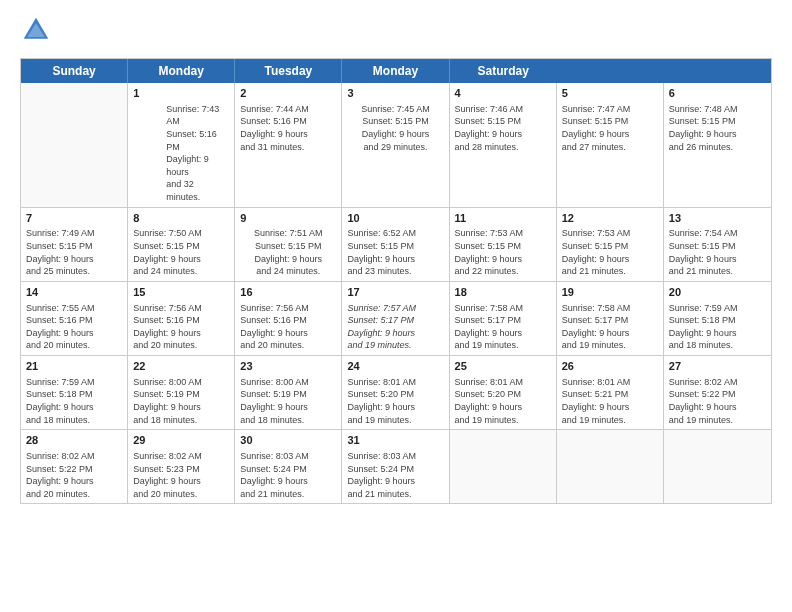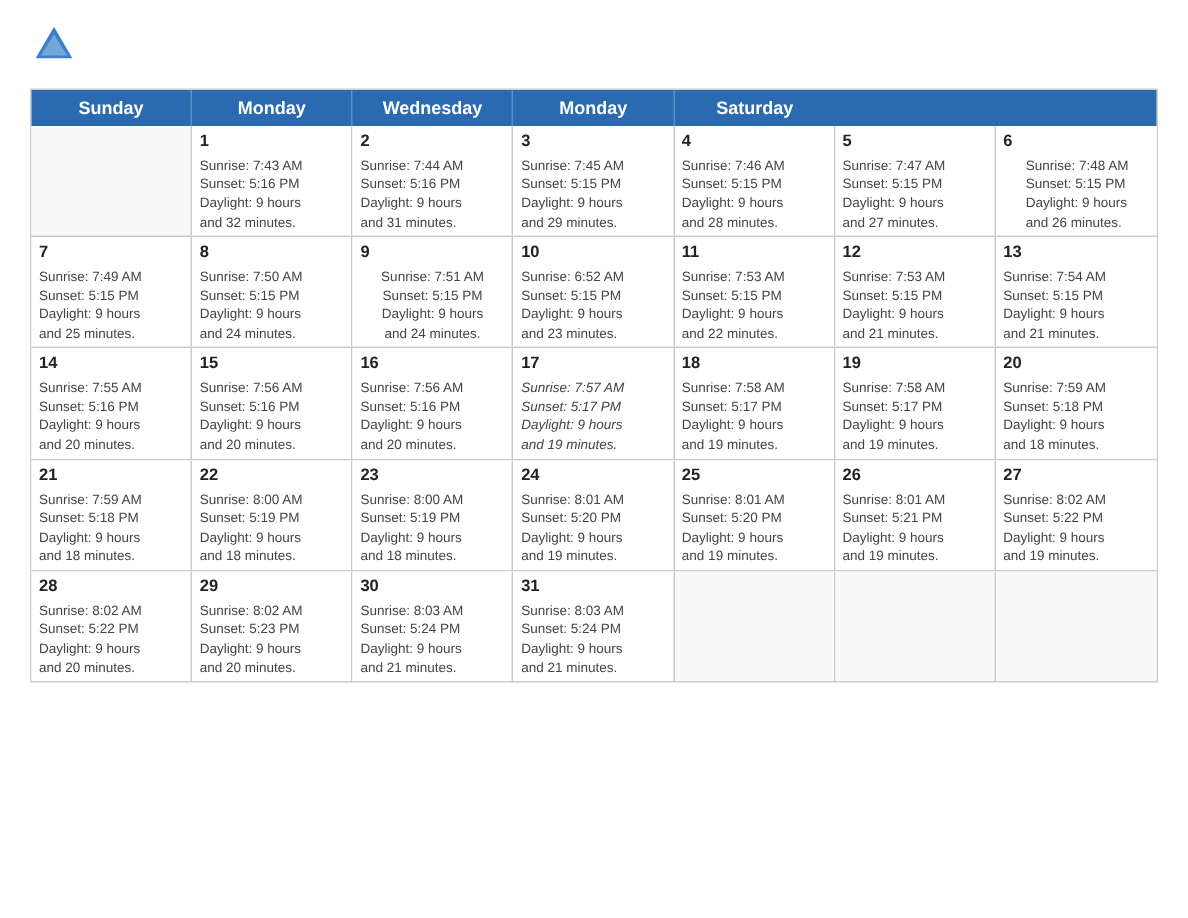--- a/index.html
+++ b/index.html
@@ -129,65 +129,65 @@
     <div class="title-block">
       <div class="month-title"></div>
       <div class="subtitle"></div>
     </div>
   </div>
 
   <div class="calendar">
     <div class="cal-header-row">
     <div class="cal-header-cell">Sunday</div>
         <div class="cal-header-cell">Monday</div>
-        <div class="cal-header-cell">Wednesday</div>
+        <div class="cal-header-cell">Tuesday</div>
         <div class="cal-header-cell">Monday</div>
         <div class="cal-header-cell">Saturday</div>
       </div>
     <div class="cal-body">
     <div class="cal-row">
           <div class="cal-cell empty"></div>
           <div class="cal-cell">
             <div class="day-num">1</div>
-            <div class="cell-info" style="white-space: pre-line;">Sunrise: 7:43 AM
+            <div class="cell-info" style="white-space: pre-line; margin-left: 33px;">Sunrise: 7:43 AM
 Sunset: 5:16 PM
 Daylight: 9 hours
 and 32 minutes.</div>
           </div>
           <div class="cal-cell">
             <div class="day-num">2</div>
             <div class="cell-info" style="white-space: pre-line;">Sunrise: 7:44 AM
 Sunset: 5:16 PM
 Daylight: 9 hours
 and 31 minutes.</div>
           </div>
           <div class="cal-cell">
             <div class="day-num">3</div>
-            <div class="cell-info" style="white-space: pre-line;">Sunrise: 7:45 AM
+            <div class="cell-info" style="white-space: pre-line; text-align: center;">Sunrise: 7:45 AM
 Sunset: 5:15 PM
 Daylight: 9 hours
 and 29 minutes.</div>
           </div>
           <div class="cal-cell">
             <div class="day-num">4</div>
             <div class="cell-info" style="white-space: pre-line;">Sunrise: 7:46 AM
 Sunset: 5:15 PM
 Daylight: 9 hours
 and 28 minutes.</div>
           </div>
           <div class="cal-cell">
             <div class="day-num">5</div>
             <div class="cell-info" style="white-space: pre-line;">Sunrise: 7:47 AM
 Sunset: 5:15 PM
 Daylight: 9 hours
 and 27 minutes.</div>
           </div>
           <div class="cal-cell">
             <div class="day-num">6</div>
-            <div class="cell-info" style="white-space: pre-line; margin-left: 15px;">Sunrise: 7:48 AM
+            <div class="cell-info" style="white-space: pre-line;">Sunrise: 7:48 AM
 Sunset: 5:15 PM
 Daylight: 9 hours
 and 26 minutes.</div>
           </div>
         </div>
         <div class="cal-row">
           <div class="cal-cell">
             <div class="day-num">7</div>
             <div class="cell-info" style="white-space: pre-line;">Sunrise: 7:49 AM
 Sunset: 5:15 PM

